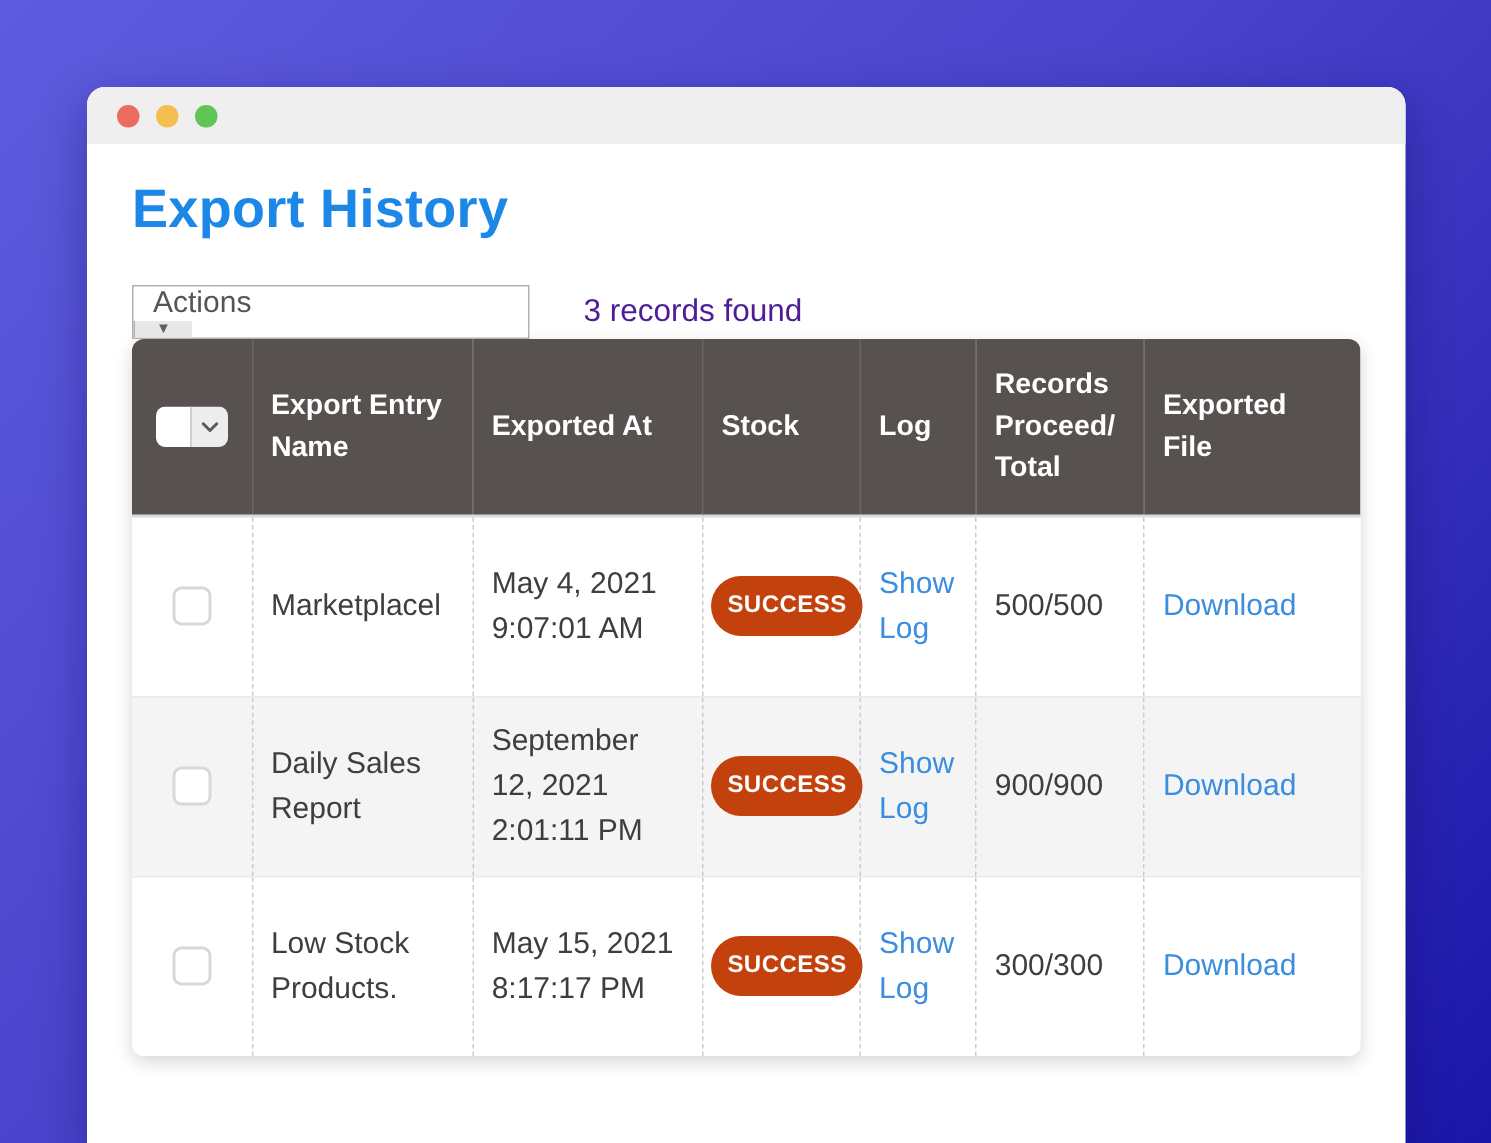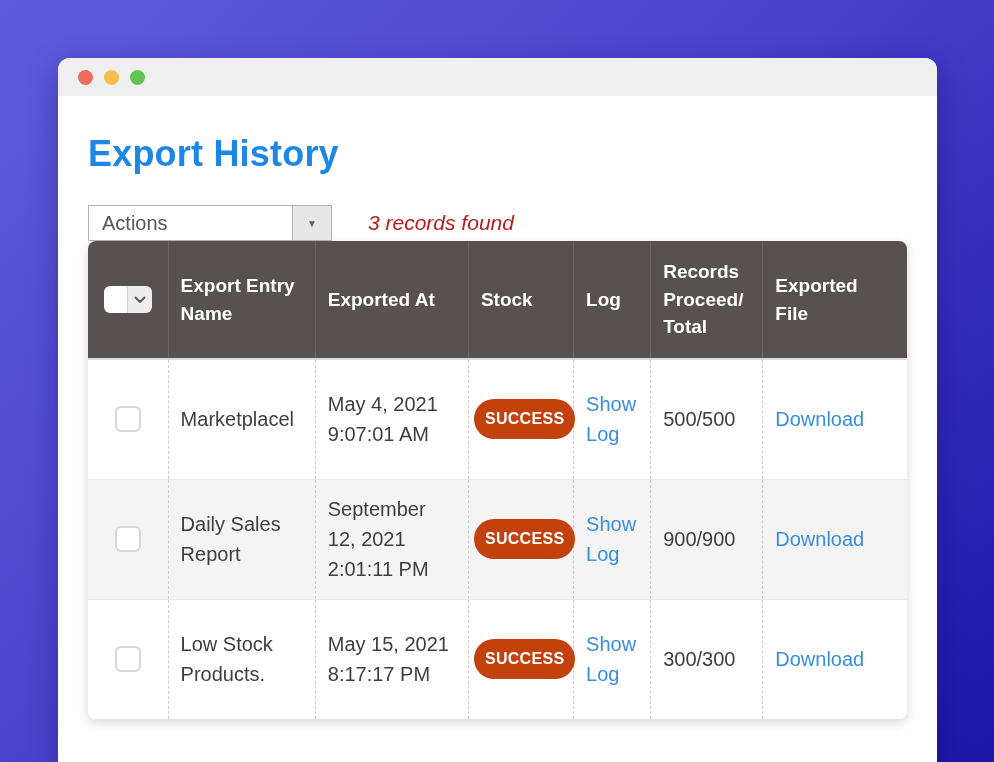--- a/index.html
+++ b/index.html
@@ -28,42 +28,43 @@
     gap: 11px;
   }
   .dot { width: 15px; height: 15px; border-radius: 50%; display: inline-block; }
   .dot.red    { background: #EC6A5E; }
   .dot.yellow { background: #F4BF4F; }
   .dot.green  { background: #61C555; }
 
   .content { padding: 0 30px; }
 
   h1.page-title {
-    margin-top: 37px;
+    margin-top: 22px;
     font-size: 36px;
     font-weight: bold;
     color: #1D87E8;
     letter-spacing: 0.2px;
   }
 
   
   .toolbar {
     margin-top: 30px;
     display: flex;
     align-items: center;
     gap: 36px;
   }
   .dropdown {
-    width: 244px;
+    width: 265px;
     height: 36px;
     background: #ffffff;
     border: 1px solid #b1b1b1;
     display: flex;
     align-items: stretch;
     cursor: pointer;
+    flex-direction: column;
   }
   .dropdown-label {
     flex: 1;
     display: flex;
     align-items: center;
     padding-left: 13px;
     font-size: 20px;
     color: #555555;
   }
   .dropdown-arrow {
@@ -71,22 +72,21 @@
     background: #e7e7e7;
     border-left: 1px solid #b1b1b1;
     display: flex;
     align-items: center;
     justify-content: center;
     font-size: 10px;
     color: #5f5f5f;
   }
   .records {
     font-size: 21px;
-    color: #b91c1c;
-    font-style: italic;
+    color: #4c1d95;
   }
 
   
   .table-card {
     border-radius: 8px;
     overflow: hidden;
     box-shadow: 0 4px 12px rgba(0,0,0,0.16);
     background: #fff;
   }
   table {

